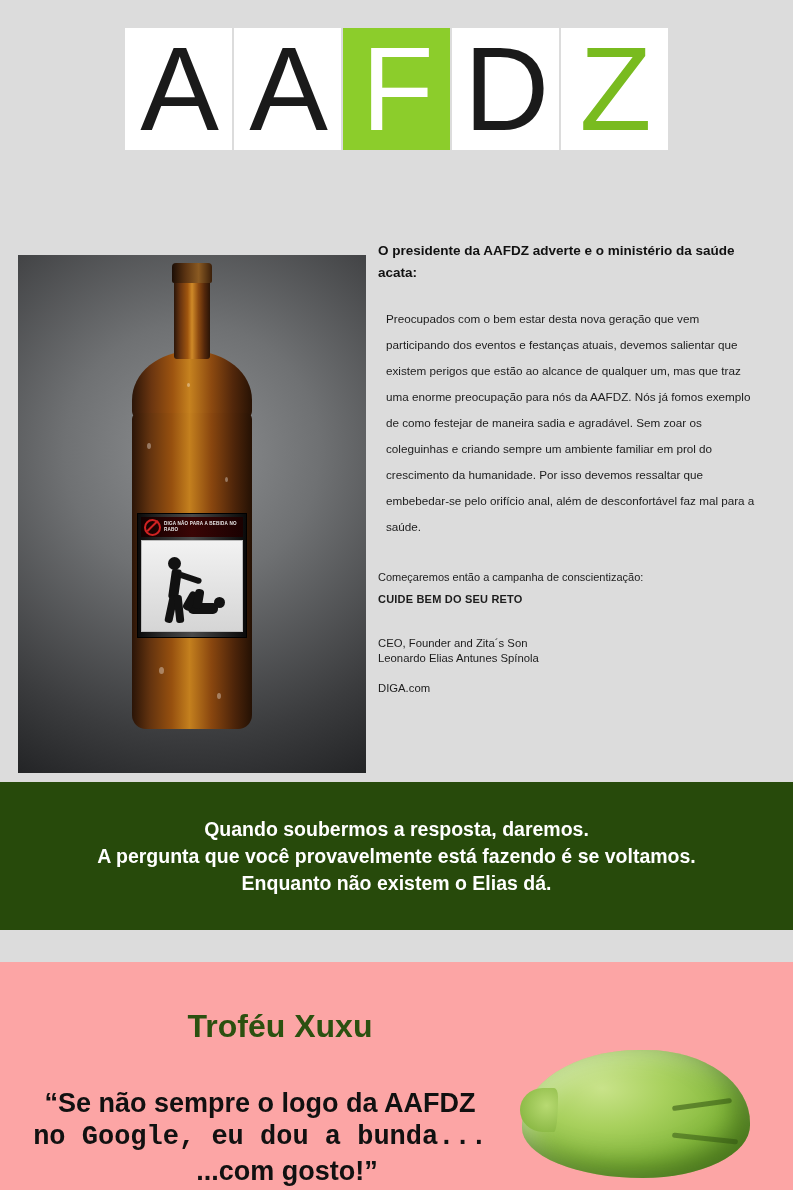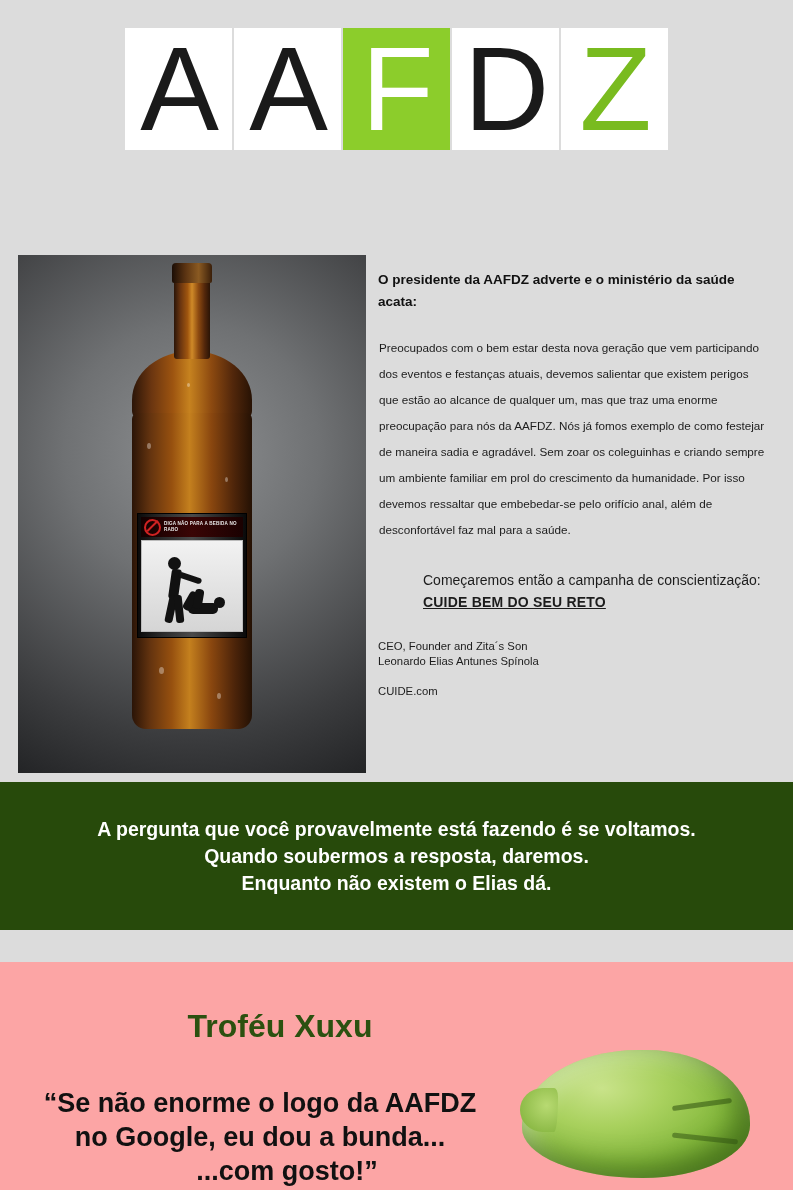--- a/index.html
+++ b/index.html
@@ -193,47 +193,45 @@
 
   .droplet {
     position: absolute;
     background: rgba(255,255,255,0.35);
     border-radius: 50%;
   }
 
   
   .article {
     position: absolute;
-    left: 378px; top: 37px;
+    left: 378px; top: 8px;
     width: 394px;
   }
   .article-head {
     font-size: 13.5px;
     font-weight: bold;
     color: #111;
     line-height: 22px;
     margin: 0 0 22px 0;
   }
   .article-body {
     font-size: 11.7px;
     color: #1c1c1c;
     line-height: 26px;
-    margin: 1px;
+    margin: 8px;
   }
   .article-campaign {
     margin-top: 26px;
-    font-size: 14px;
+    font-size: 11px;
     color: #1c1c1c;
     line-height: 22px;
-    margin-left: 45px;
   }
   .article-campaign .caps {
     font-weight: bold;
     letter-spacing: .2px;
-    text-decoration: underline;
   }
   .signature {
     margin-top: 26px;
     font-size: 11.3px;
     color: #1c1c1c;
     line-height: 15px;
   }
   .site {
     margin-top: 16px;
     font-size: 11.3px;
@@ -281,21 +279,21 @@
   .quote {
     position: absolute;
     left: 0; top: 124px;
     width: 520px;
     text-align: center;
     font-size: 27px;
     font-weight: bold;
     color: #111111;
     line-height: 34px;
   }
-  .quote .l2 { display: block; }
+  .quote .l2 { display: block; font-family: Liberation Mono, monospace; }
   .quote .l3 { display: block; padding-left: 54px; }
   .author {
     position: absolute;
     left: 0; top: 232px;
     width: 700px;
     text-align: center;
     font-size: 26px;
     font-weight: bold;
     color: #111111;
   }
@@ -400,34 +398,34 @@
       <p class="article-head">O presidente da AAFDZ adverte e o ministério da saúde acata:</p>
       <p class="article-body">Preocupados com o bem estar desta nova geração que vem participando dos eventos e festanças atuais, devemos salientar que existem perigos que estão ao alcance de qualquer um, mas que traz uma enorme preocupação para nós da AAFDZ. Nós já fomos exemplo de como festejar de maneira sadia e agradável. Sem zoar os coleguinhas e criando sempre um ambiente familiar em prol do crescimento da humanidade. Por isso devemos ressaltar que embebedar-se pelo orifício anal, além de desconfortável faz mal para a saúde.</p>
       <div class="article-campaign">
         <div>Começaremos então a campanha de conscientização:</div>
         <div class="caps">CUIDE BEM DO SEU RETO</div>
       </div>
       <div class="signature">
         <div>CEO, Founder and Zita´s Son</div>
         <div>Leonardo Elias Antunes Spínola</div>
       </div>
-      <div class="site">CUIDE.com</div>
+      <div class="site">DIGA.com</div>
     </div>
   </div>
 
   <div class="banner">
+    <div class="banner-line">Quando soubermos a resposta, daremos.</div>
     <div class="banner-line">A pergunta que você provavelmente está fazendo é se voltamos.</div>
-    <div class="banner-line">Quando soubermos a resposta, daremos.</div>
     <div class="banner-line">Enquanto não existem o Elias dá.</div>
   </div>
 
   <div class="trophy">
     <div class="trophy-title">Troféu Xuxu</div>
     <div class="quote">
-      <span class="l1">“Se não enorme o logo da AAFDZ</span>
+      <span class="l1">“Se não sempre o logo da AAFDZ</span>
       <span class="l2">no Google, eu dou a bunda...</span>
       <span class="l3">...com gosto!”</span>
     </div>
     <div class="author">Elias</div>
     <div class="chayote">
       <div class="chayote-body">
         <div class="ch-crack"></div>
         <div class="ch-crack2"></div>
       </div>
       <div class="ch-tip"></div>

